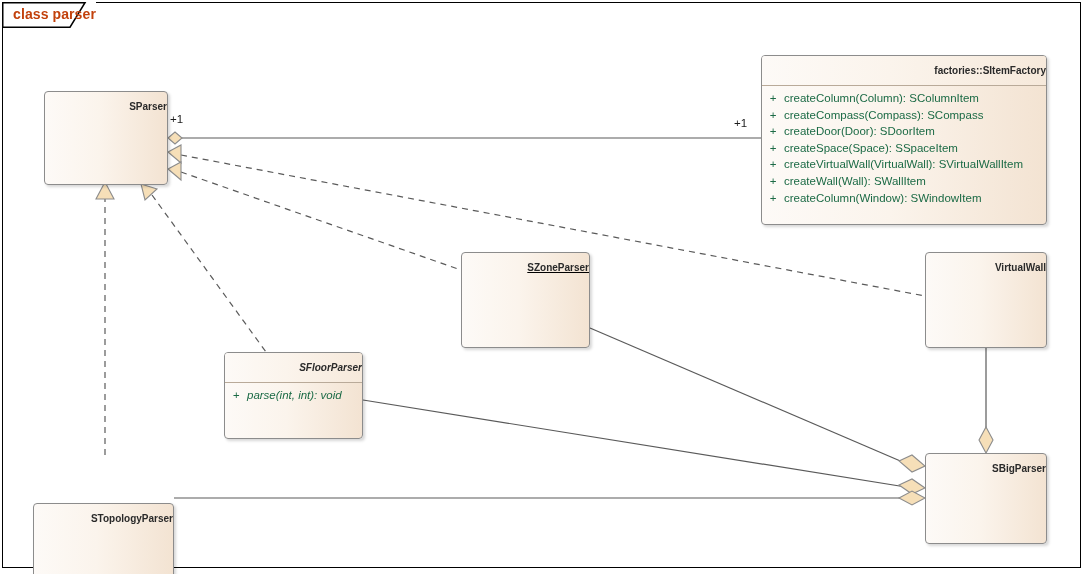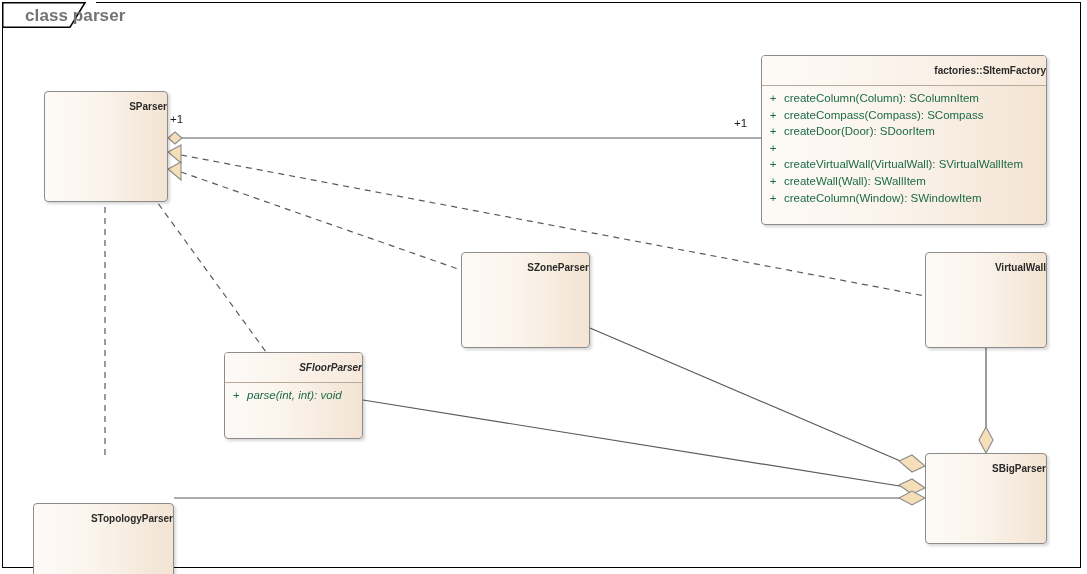--- a/index.html
+++ b/index.html
@@ -38,26 +38,25 @@
   }
   #frame-tab .tab-shape {
     position: absolute;
     left: 0; top: 0;
     width: 94px; height: 26px;
   }
   #frame-tab .tab-label {
     position: absolute;
     left: 11px;
     top: 4px;
-    font-size: 17px;
+    font-size: 14px;
     font-weight: bold;
-    color: #737373;
+    color: #c2410c;
     letter-spacing: 0.1px;
     white-space: nowrap;
-    margin-left: 12px;
   }
 
   
   #links {
     position: absolute;
     left: 0; top: 0;
     width: 1087px;
     height: 574px;
     z-index: 1;
     pointer-events: none;
@@ -179,58 +178,59 @@
       <line class="conn" x1="363" y1="400" x2="912" y2="488"></line>
       <polygon class="dia" points="899,485 912,479 925,488 912,494"></polygon>
     </g>
 
     <g>
       <line class="conn" x1="174" y1="498" x2="912" y2="498"></line>
       <polygon class="dia" points="899,498 912,491 925,498 912,505"></polygon>
     </g>
   </svg>
 
-  <div class="uml-class" style="left:44px; top:91px; width:124px; height:111px;">
+  <div class="uml-class" style="left:44px; top:91px; width:124px; height:94px;">
     <div class="cls-title">SParser</div>
   </div>
 
   <div class="uml-class has-members" style="left:761px; top:55px; width:286px; height:170px;">
     <div class="cls-title">factories::SItemFactory</div>
     <div class="cls-members">
       <div class="member-row">
         <span class="member-vis">+</span>
         <span class="member-sig">createColumn(Column): SColumnItem</span>
       </div>
       <div class="member-row">
         <span class="member-vis">+</span>
         <span class="member-sig">createCompass(Compass): SCompass</span>
       </div>
       <div class="member-row">
         <span class="member-vis">+</span>
         <span class="member-sig">createDoor(Door): SDoorItem</span>
       </div>
       <div class="member-row">
         <span class="member-vis">+</span>
+        <span class="member-sig">createSpace(Space): SSpaceItem</span>
       </div>
       <div class="member-row">
         <span class="member-vis">+</span>
         <span class="member-sig">createVirtualWall(VirtualWall): SVirtualWallItem</span>
       </div>
       <div class="member-row">
         <span class="member-vis">+</span>
         <span class="member-sig">createWall(Wall): SWallItem</span>
       </div>
       <div class="member-row">
         <span class="member-vis">+</span>
         <span class="member-sig">createColumn(Window): SWindowItem</span>
       </div>
     </div>
   </div>
 
-  <div class="uml-class" style="left:461px; top:252px; width:129px; height:96px;">
+  <div class="uml-class" style="left:461px; top:252px; width:129px; height:96px;text-decoration:underline;">
     <div class="cls-title">SZoneParser</div>
   </div>
 
   <div class="uml-class" style="left:925px; top:252px; width:122px; height:96px;">
     <div class="cls-title">VirtualWall</div>
   </div>
 
   <div class="uml-class has-members" style="left:224px; top:352px; width:139px; height:87px;font-style:italic;">
     <div class="cls-title">SFloorParser</div>
     <div class="cls-members">

